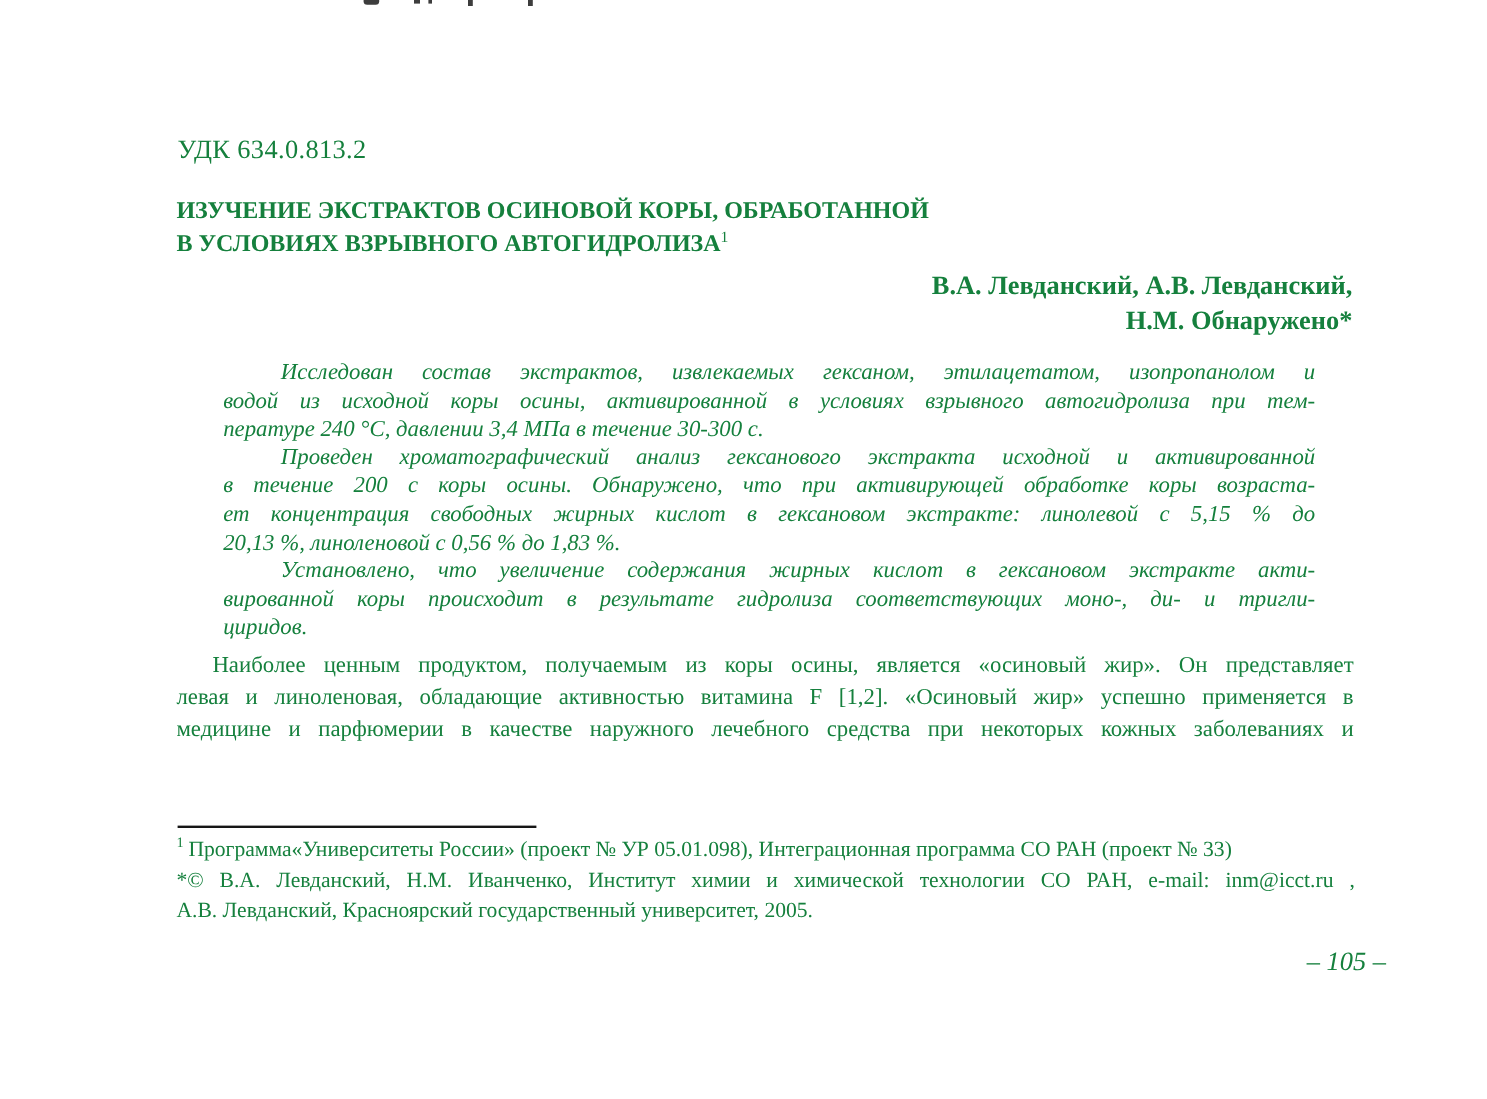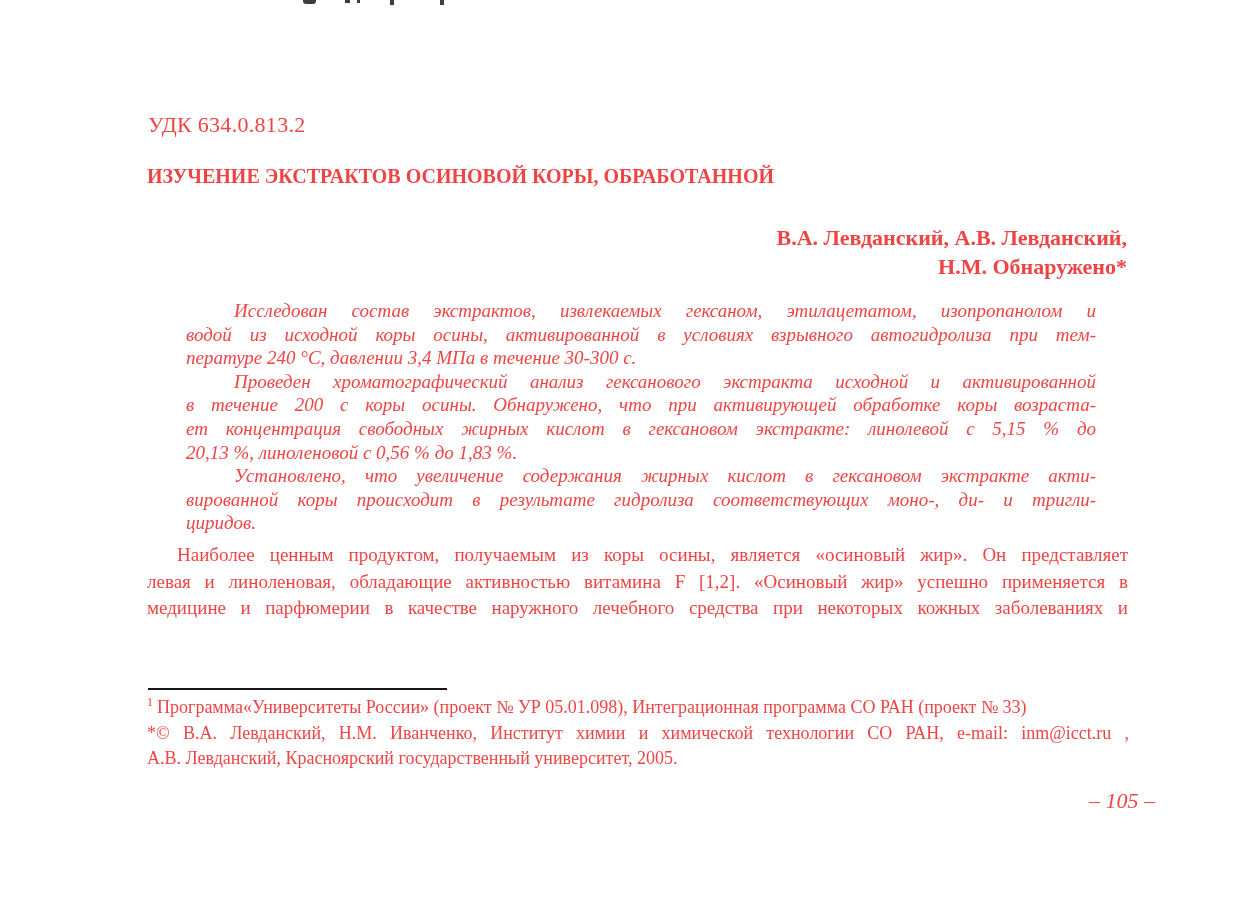--- a/index.html
+++ b/index.html
@@ -1,21 +1,21 @@
 <!DOCTYPE html>
 <html><head>
 <meta charset="utf-8">
 <style>
   html, body { margin: 0; padding: 0; background: #ffffff; }
   .page {
     position: relative;
     width: 1239px;
     height: 916px;
     background: #ffffff;
-    color: #ef4444;
+    color: #15803d;
     font-family: "Liberation Serif", "DejaVu Serif", serif;
     overflow: hidden;
     text-decoration: underline;
   }
 
   
   .artifact { position: absolute; top: 0; background: #3d3d3d; }
   .a1 { left: 303px; width: 13px; height: 4px; border-radius: 0 0 3px 3px; }
   .a2 { left: 345px; width: 5px;  height: 3px; }
   .a3 { left: 357px; width: 3px;  height: 3px; }
@@ -77,20 +77,21 @@
   <div class="artifact a1"></div>
   <div class="artifact a2"></div>
   <div class="artifact a3"></div>
   <div class="artifact a4"></div>
   <div class="artifact a5"></div>
 
   <div class="udc">УДК 634.0.813.2</div>
 
   <div class="title-block">
     <div class="ln">ИЗУЧЕНИЕ ЭКСТРАКТОВ ОСИНОВОЙ КОРЫ, ОБРАБОТАННОЙ</div>
+    <div class="ln"><span>В УСЛОВИЯХ ВЗРЫВНОГО АВТОГИДРОЛИЗА</span><sup class="title-sup">1</sup></div>
   </div>
 
   <div class="authors-block">
     <div class="ln">В.А. Левданский, А.В. Левданский,</div>
     <div class="ln">Н.М. Обнаружено*</div>
   </div>
 
   <div class="abstract-block">
     <div>
       <div class="ln jfy ind48">Исследован состав экстрактов, извлекаемых гексаном, этилацетатом, изопропанолом и</div>

